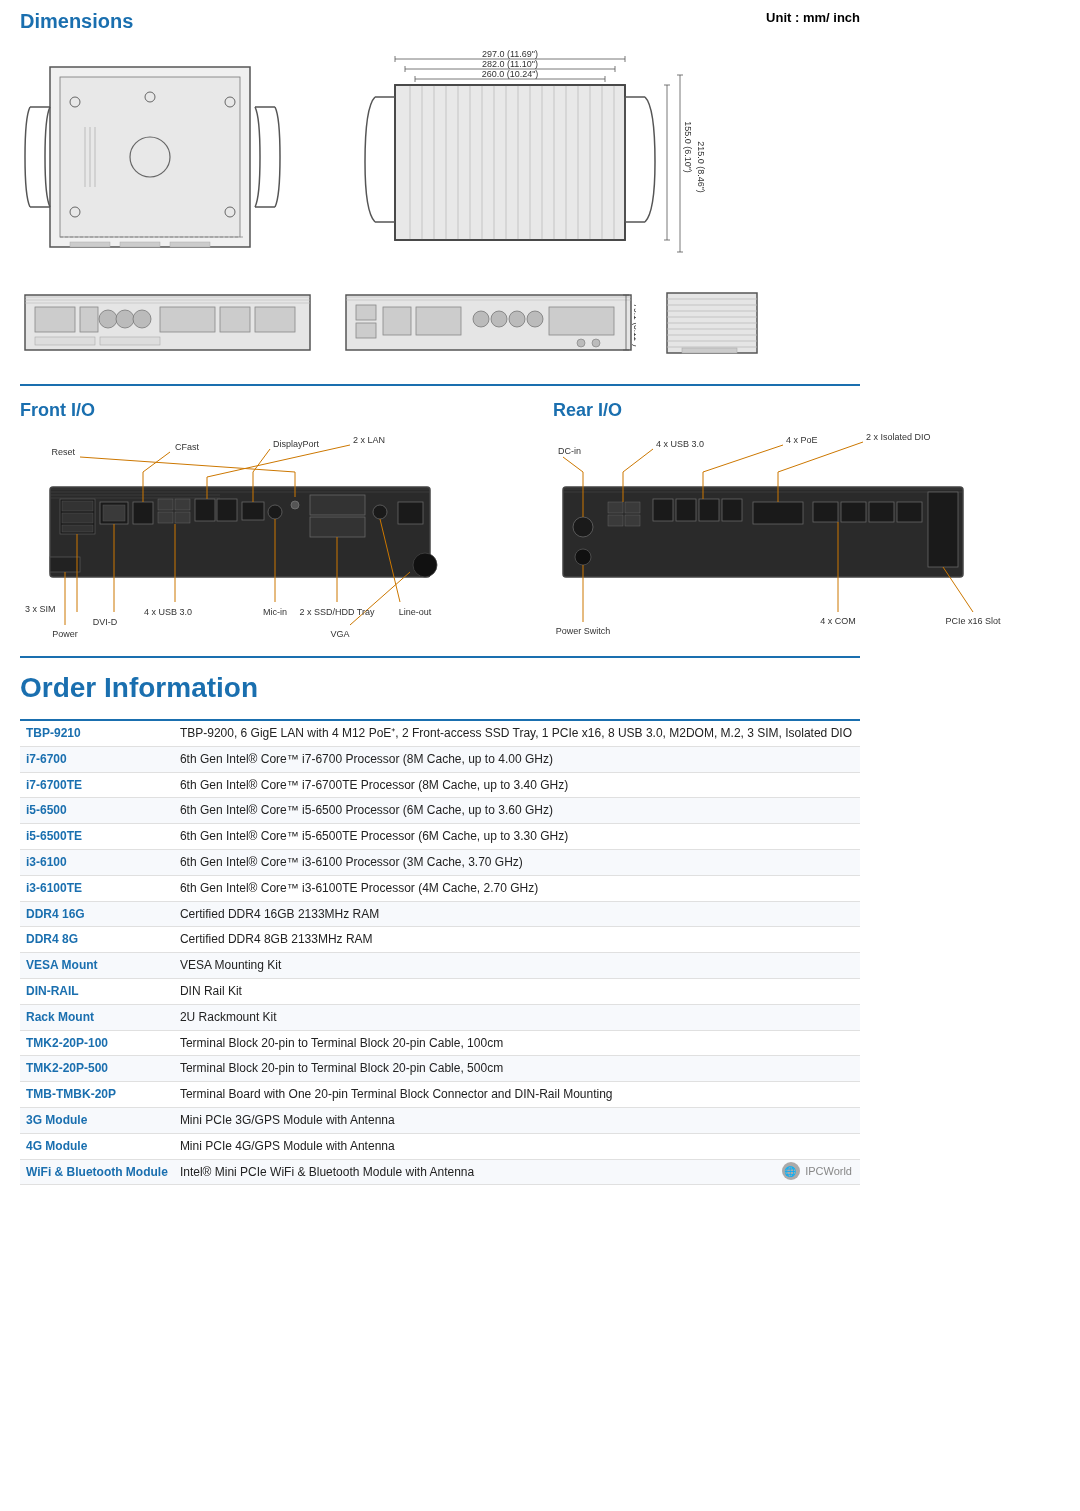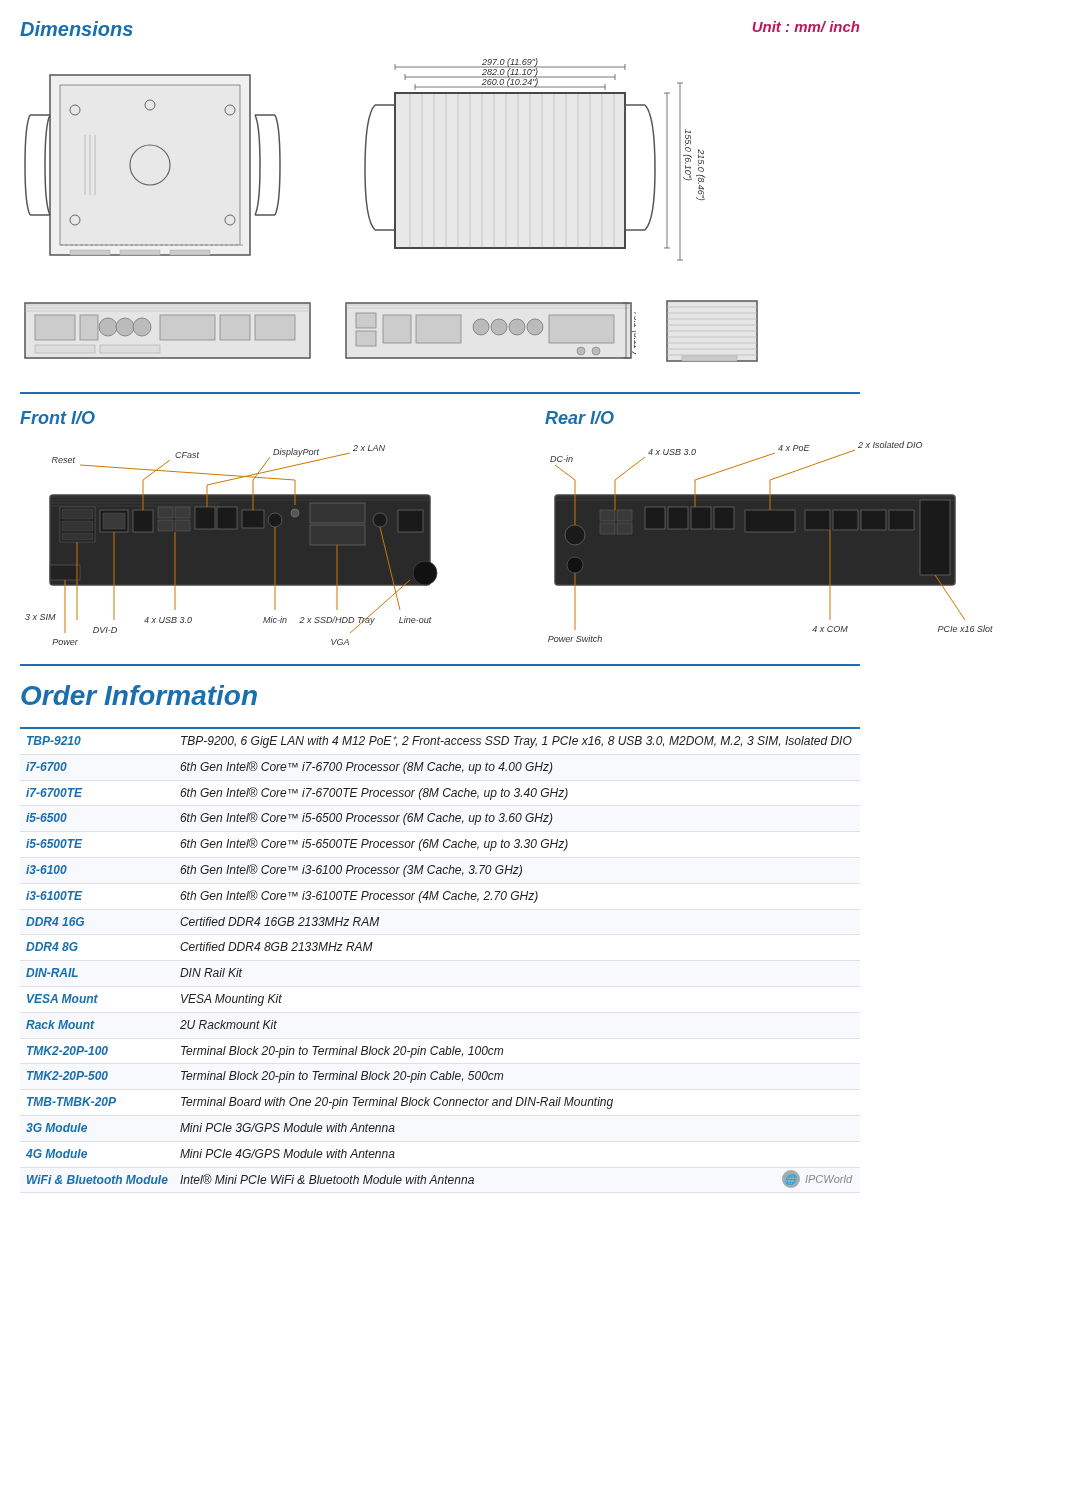--- a/index.html
+++ b/index.html
@@ -6,41 +6,40 @@
     body {
       font-family: Arial, sans-serif;
       font-size: 12px;
       background: #fff;
       color: #222;
       width: 1080px;
     }
 
     .page {
       width: 880px;
-      padding: 18px 20px;
-      font-style: italic;
+      padding: 10px 20px;
     }
 
     
     .section-title {
       font-size: 20px;
       font-weight: bold;
       color: #1a6faf;
       margin-bottom: 8px;
     }
     .dimensions-header {
       display: flex;
       justify-content: space-between;
       align-items: flex-start;
       margin-bottom: 6px;
     }
     .unit-label {
-      font-size: 15px;
+      font-size: 13px;
       font-weight: bold;
-      color: #be185d;
+      color: #000000;
     }
 
     
     .top-drawings {
       display: flex;
       gap: 20px;
       margin-bottom: 10px;
       align-items: flex-start;
     }
 
@@ -53,21 +52,21 @@
 
     .divider {
       border: none;
       border-top: 2px solid #1a6faf;
       margin: 14px 0;
     }
 
     
     .io-section {
       display: flex;
-      gap: 20px;
+      gap: 28px;
       margin-bottom: 16px;
       margin-top: 8px;
     }
     .io-half {
       flex: 1;
     }
     .io-title {
       font-size: 18px;
       font-weight: bold;
       color: #1a6faf;
@@ -520,26 +519,26 @@
             </tr>
             <tr>
               <td>DDR4 16G</td>
               <td>Certified DDR4 16GB 2133MHz RAM</td>
             </tr>
             <tr>
               <td>DDR4 8G</td>
               <td>Certified DDR4 8GB 2133MHz RAM</td>
             </tr>
             <tr>
+              <td>VESA Mount</td>
+              <td>VESA Mounting Kit</td>
+            </tr>
+            <tr>
               <td>DIN-RAIL</td>
               <td>DIN Rail Kit</td>
-            </tr>
-            <tr>
-              <td>VESA Mount</td>
-              <td>VESA Mounting Kit</td>
             </tr>
             <tr>
               <td>Rack Mount</td>
               <td>2U Rackmount Kit</td>
             </tr>
             <tr>
               <td>TMK2-20P-100</td>
               <td>Terminal Block 20-pin to Terminal Block 20-pin Cable, 100cm</td>
             </tr>
             <tr>

